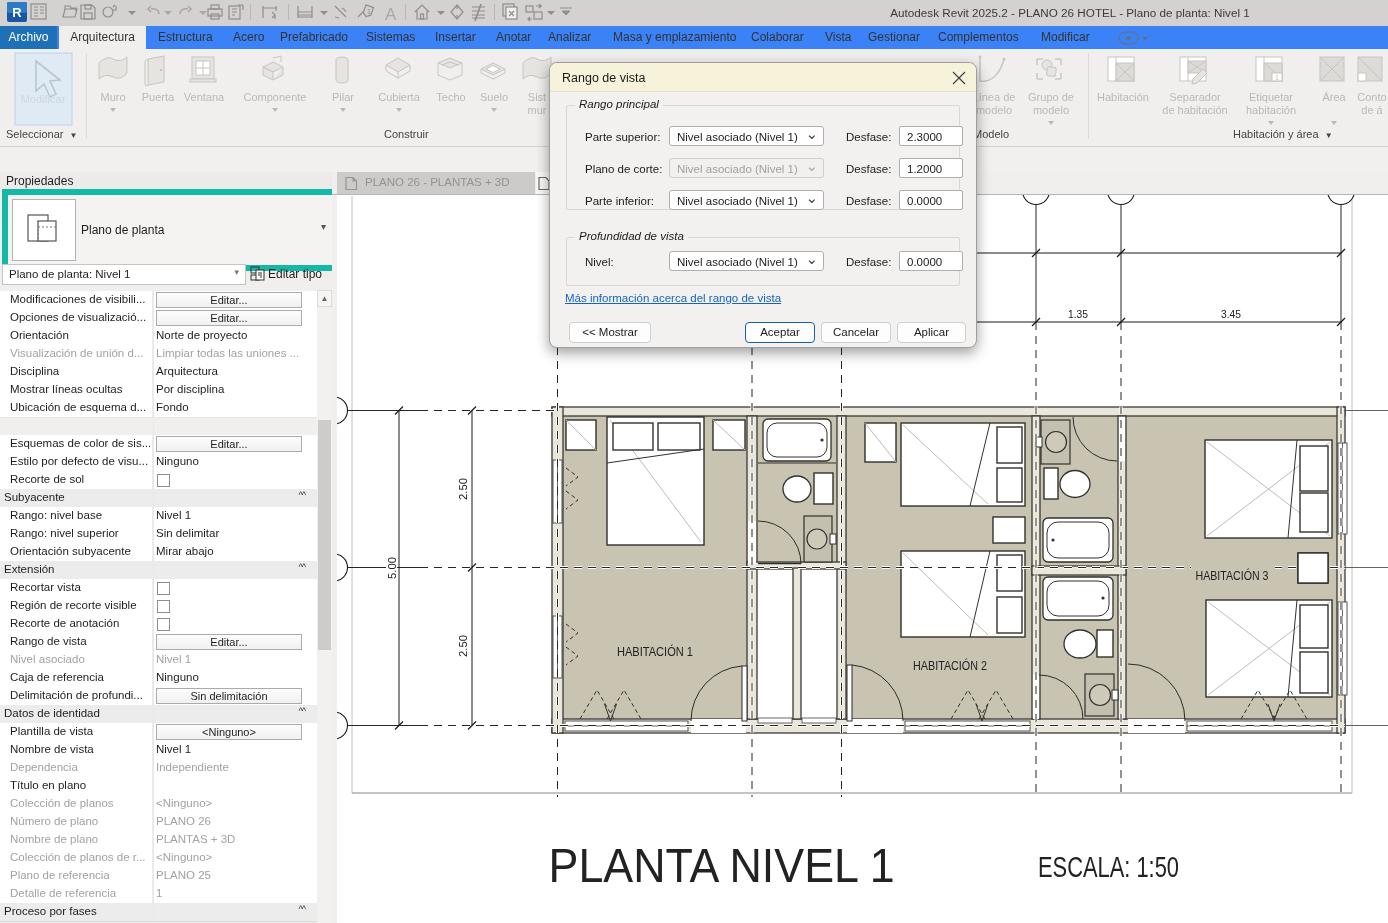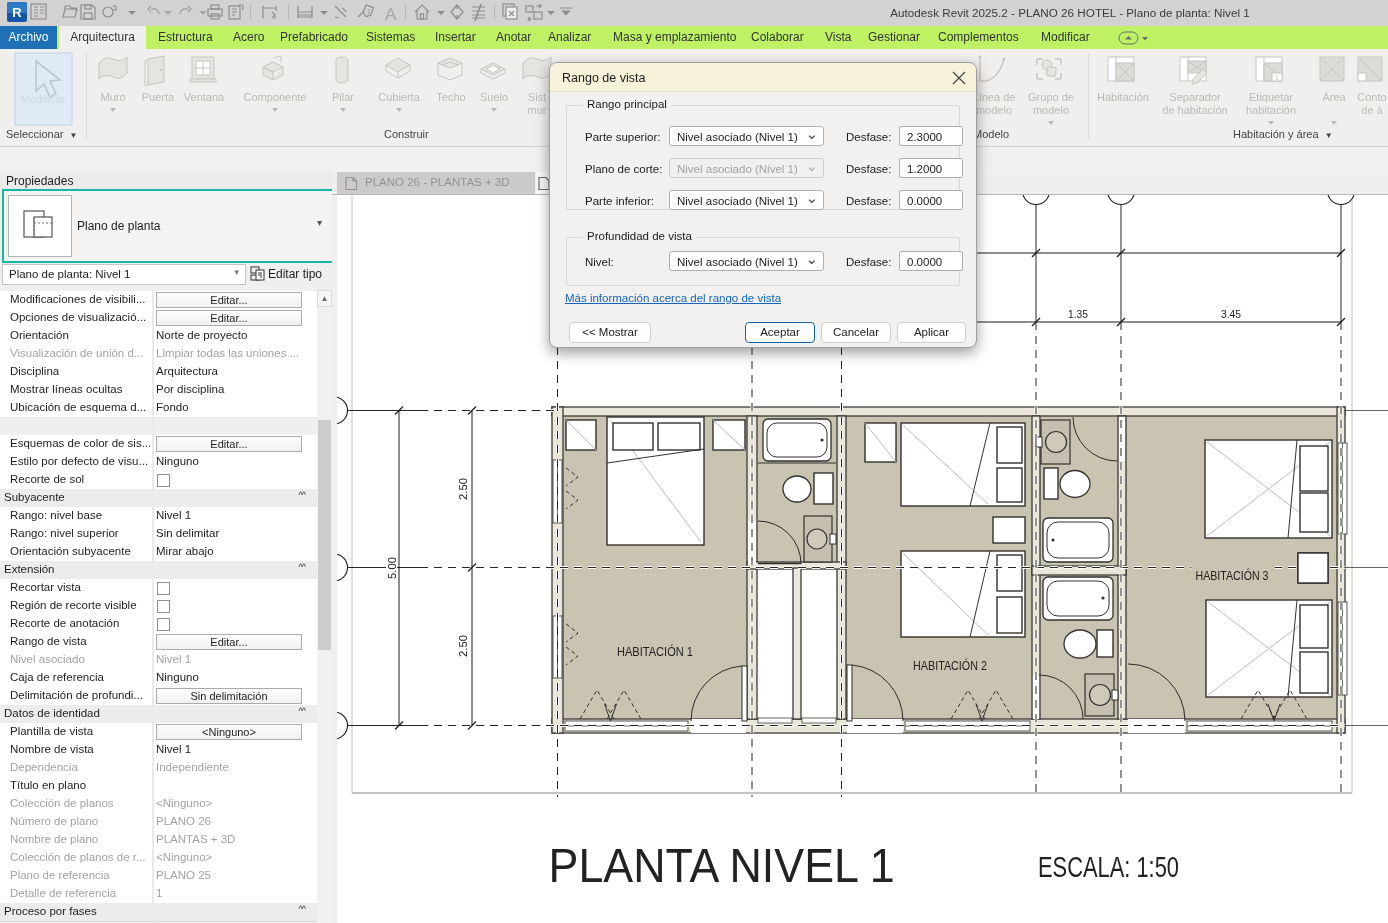--- a/index.html
+++ b/index.html
@@ -2,35 +2,35 @@
 <html><head><meta charset="utf-8">
 <style>
   html,body{margin:0;padding:0;width:1388px;height:923px;overflow:hidden;
     font-family:"Liberation Sans",sans-serif;-webkit-font-smoothing:antialiased;}
   .abs{position:absolute;}
   #app{position:relative;width:1388px;height:923px;background:#fff;}
   
   #titlebar{left:0;top:0;width:1388px;height:26px;background:#d4d2d0;}
   #titletext{left:860px;top:6px;width:420px;text-align:center;font-size:11.7px;color:#3b3b3b;}
   
-  #tabrow{left:0;top:26px;width:1388px;height:23px;background:#bef264;}
+  #tabrow{left:0;top:26px;width:1388px;height:23px;background:#3b82f6;}
   .rtab{position:absolute;top:0;height:23px;line-height:23px;font-size:12px;color:#333;padding:0 10px;}
   .ttxt{position:absolute;top:0;height:23px;line-height:23px;font-size:12px;color:#333;}
   #tab-archivo{left:0;width:57px;background:#1e70b7;color:#fff;text-align:center;padding:0;}
   #tab-arq{left:59px;width:87px;background:#f0efed;text-align:center;padding:0;}
   
   #ribbon{left:0;top:49px;width:1388px;height:97px;background:#f0efed;border-bottom:1px solid #d5d3d1;}
   .rsep{position:absolute;top:4px;height:86px;width:1px;background:#dddbd9;}
   .plabel{position:absolute;top:79px;font-size:11px;color:#444;white-space:nowrap;}
   
   #gapbar{left:0;top:147px;width:1388px;height:25px;background:#f1f0ef;}
   
   #props{left:0;top:172px;width:332px;height:751px;background:#f0efee;font-size:11.5px;color:#1e1e1e;}
   #props .hdr{position:absolute;left:0;top:0;width:332px;height:17px;background:#ecebea;}
-  #typesel{position:absolute;left:2px;top:17px;width:328px;height:70px;background:#f4f3f2;border:2px solid #14b8a6;}
+  #typesel{position:absolute;left:2px;top:17px;width:328px;height:70px;background:#f4f3f2;border:6px solid #14b8a6;}
   #typeicon{position:absolute;left:4px;top:4px;width:62px;height:60px;background:#fff;border:1px solid #b5b4b3;}
   #typerow2{position:absolute;left:0px;top:92px;width:332px;height:20px;}
   .pgrid-row{position:absolute;left:0;width:317px;height:18px;background:#fff;border-bottom:1px solid #e9e8e7;}
   .pgrid-row .lab{position:absolute;left:10px;top:2px;width:140px;white-space:nowrap;overflow:hidden;}
   .pgrid-row .val{position:absolute;left:156px;top:2px;width:156px;white-space:nowrap;overflow:hidden;}
   .pgrid-row .vbtn{position:absolute;left:156px;top:1px;width:144px;height:14px;background:linear-gradient(#fdfdfd,#f0f0f0);border:1px solid #ababab;text-align:center;line-height:14px;font-size:11px;}
   .pgrid-hdr{position:absolute;left:0;width:317px;height:18px;background:#edecec;border-bottom:1px solid #dcdbda;text-align:right;}
   .pgrid-hdr .lab{position:absolute;left:4px;top:2px;white-space:nowrap;}
   .gray{color:#a3a2a1;}
   .cb{position:absolute;left:157px;top:3px;width:11px;height:11px;background:#fff;border:1px solid #8f8e8d;}
@@ -38,21 +38,21 @@
   #canvaswrap{left:332px;top:172px;width:1056px;height:751px;background:#f0efee;text-align:right;}
   #vtab1{position:absolute;left:5px;top:0;width:198px;height:22px;background:#cccbc9;color:#949391;font-size:11.5px;}
   #vtab2{position:absolute;left:204px;top:0;width:13px;height:22px;background:#f8f8f7;}
   #tabline{position:absolute;left:0;top:22px;width:1056px;height:1px;background:#b8b6b4;}
   #canvas{position:absolute;left:5px;top:23px;width:1051px;height:728px;background:#fff;}
   
   #dlg{left:549px;top:62px;width:426px;height:284px;background:#f2f1f0;border:1px solid #9f9e9d;border-radius:8px;
        box-shadow:0 5px 14px rgba(0,0,0,.38);font-size:11.5px;color:#1b1b1b;}
   #dlgtitle{position:absolute;left:0;top:0;width:100%;height:28px;background:#f6f3da;border-radius:8px 8px 0 0;border-bottom:1px solid #e3e0cb;}
   .grp{position:absolute;border:1px solid #d9d8d7;border-radius:2px;}
-  .grp .glab{position:absolute;left:16px;top:-8px;background:#f2f1f0;padding:0 4px;}
+  .grp .glab{position:absolute;left:8px;top:-8px;background:#f2f1f0;padding:0 4px;font-style:italic;}
   .dd{position:absolute;width:155px;height:20px;background:#fff;border:1px solid #b0afae;border-radius:3px;line-height:20px;padding-left:7px;box-sizing:border-box;}
   .dd .chev{position:absolute;right:5px;top:-3px;color:#3c3c3c;font-size:15px;font-weight:normal;}
   .dd.dis{background:#f1f0ef;color:#a2a1a0;border-color:#cfcecd;}
   .inp{position:absolute;width:64px;height:20px;background:#fff;border:1px solid #b0afae;border-radius:2px;line-height:20px;padding-left:7px;box-sizing:border-box;}
   .dbtn{position:absolute;height:21px;background:#fdfdfd;border:1px solid #cfcecd;border-radius:4px;text-align:center;line-height:19px;box-sizing:border-box;}
   .dlab{position:absolute;white-space:nowrap;}
 </style></head>
 <body>
 <div id="app">
 

